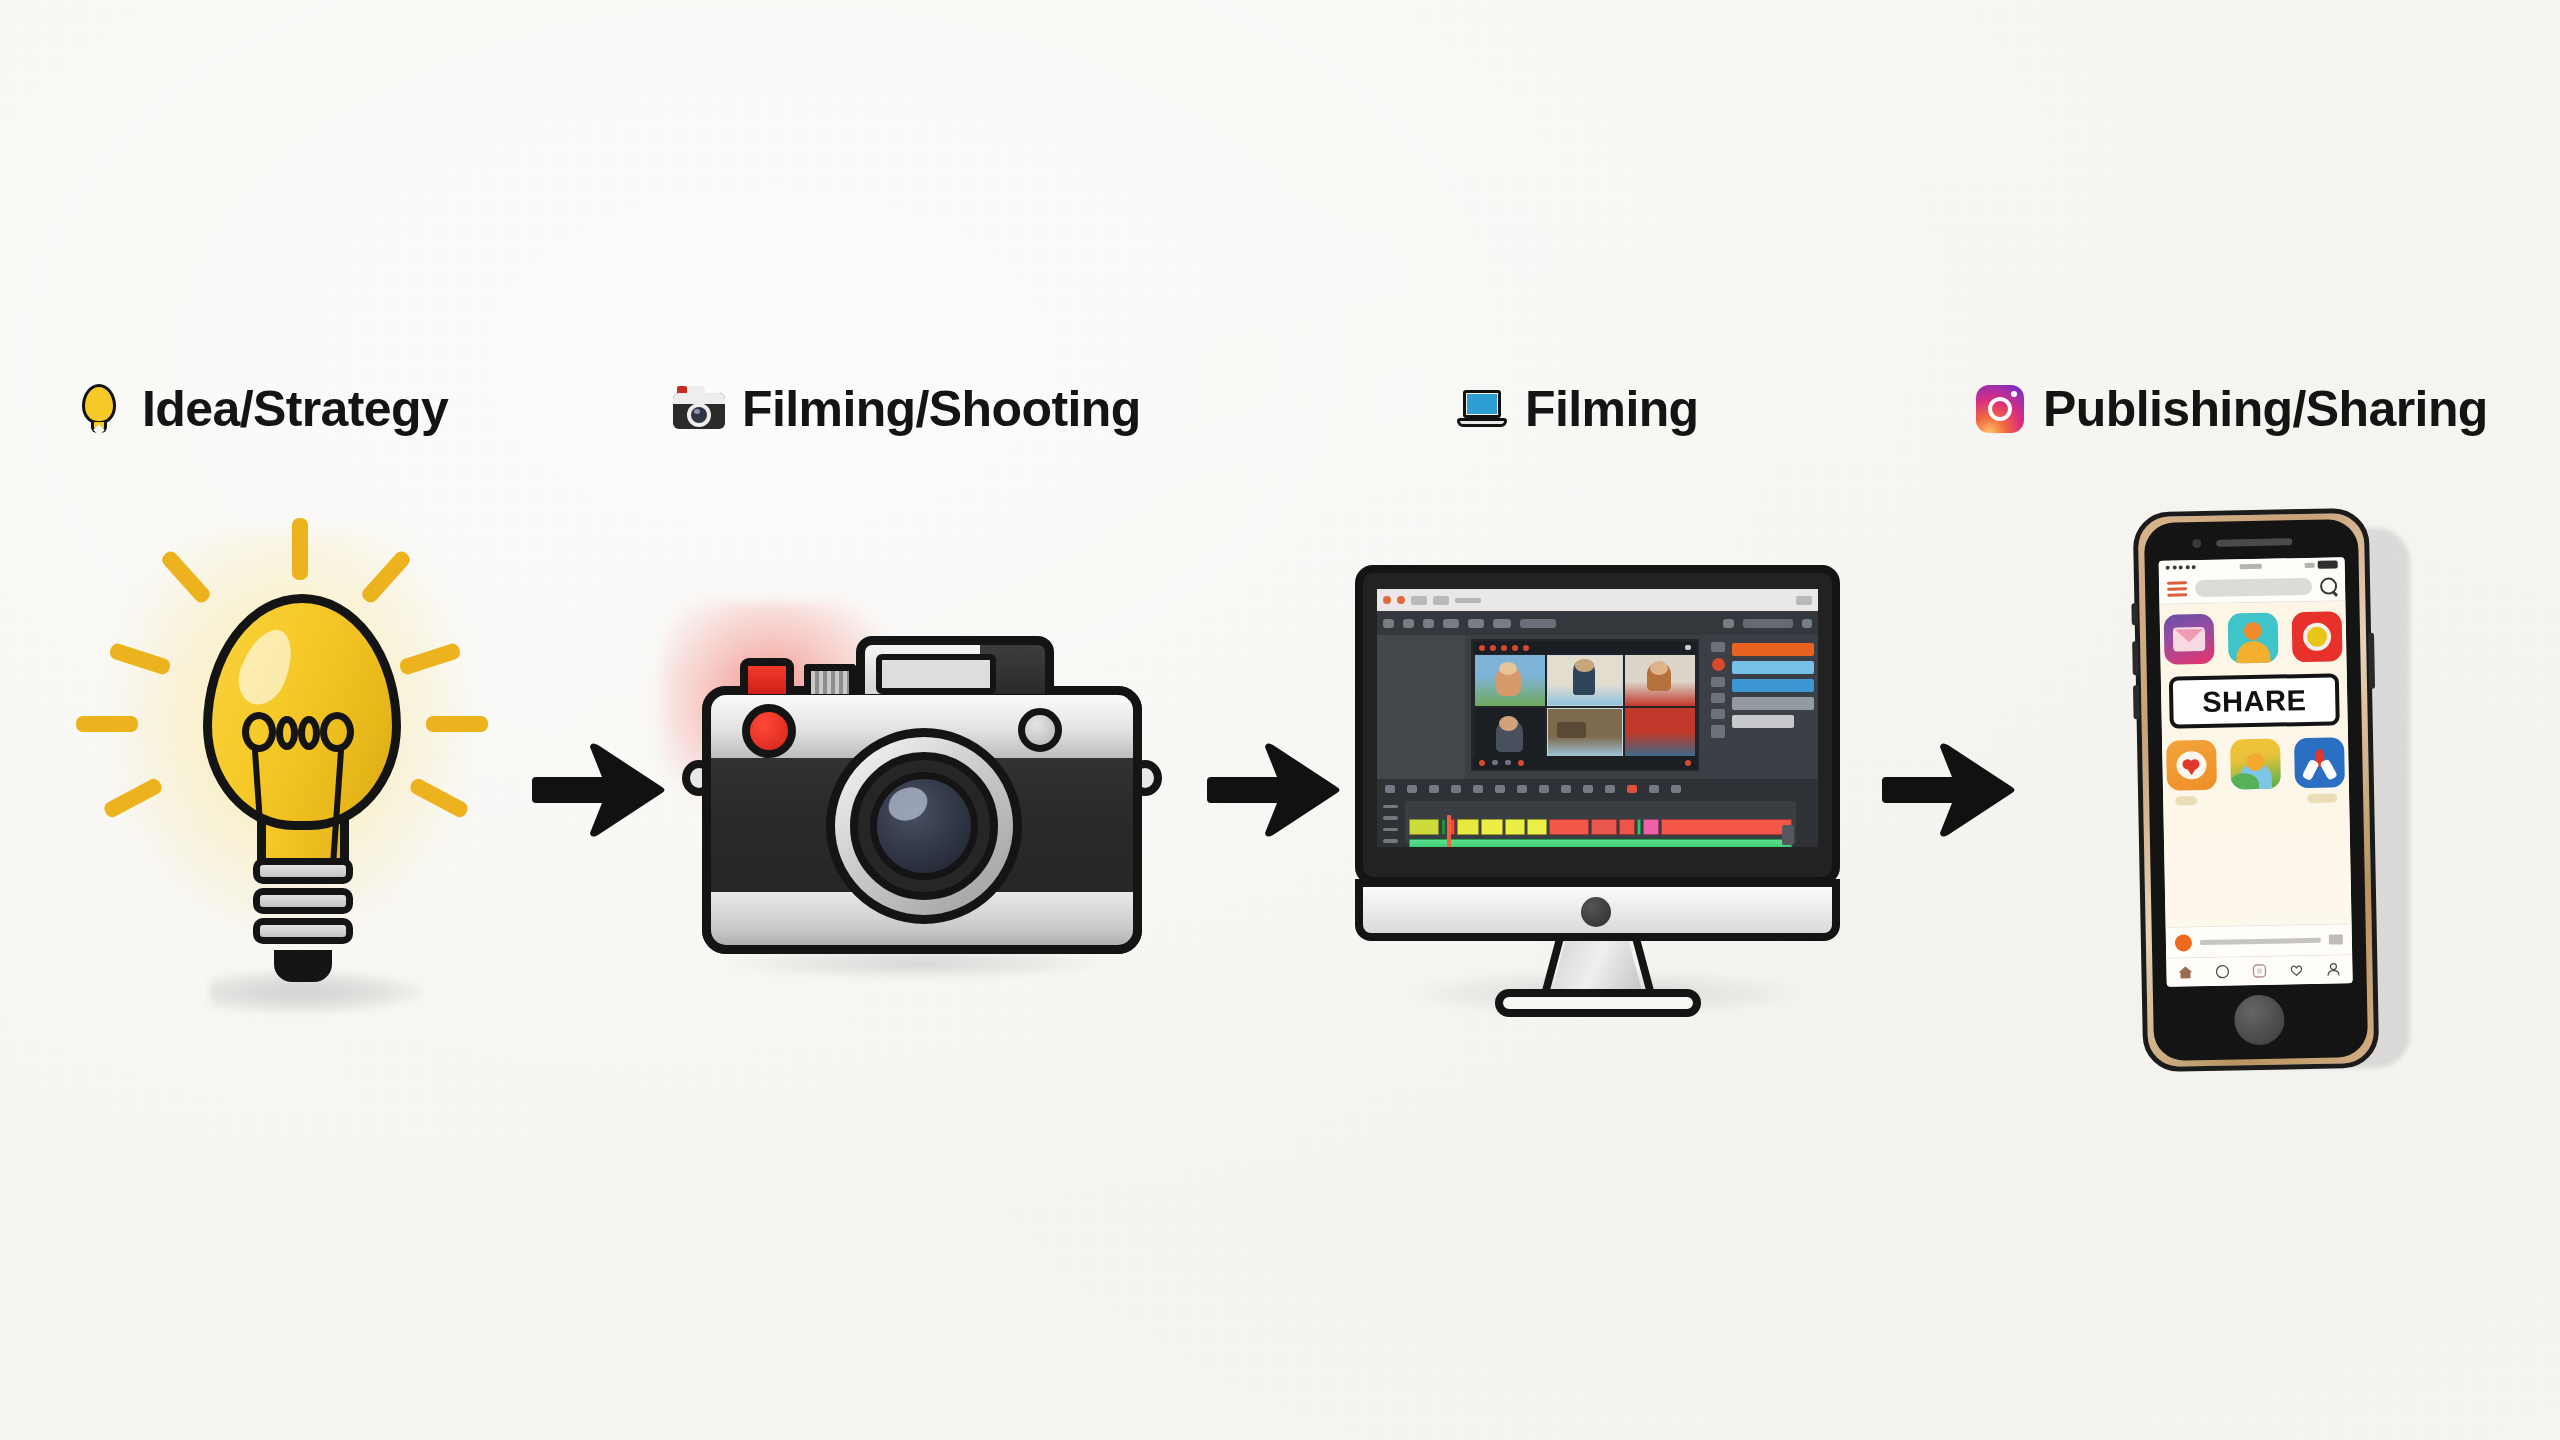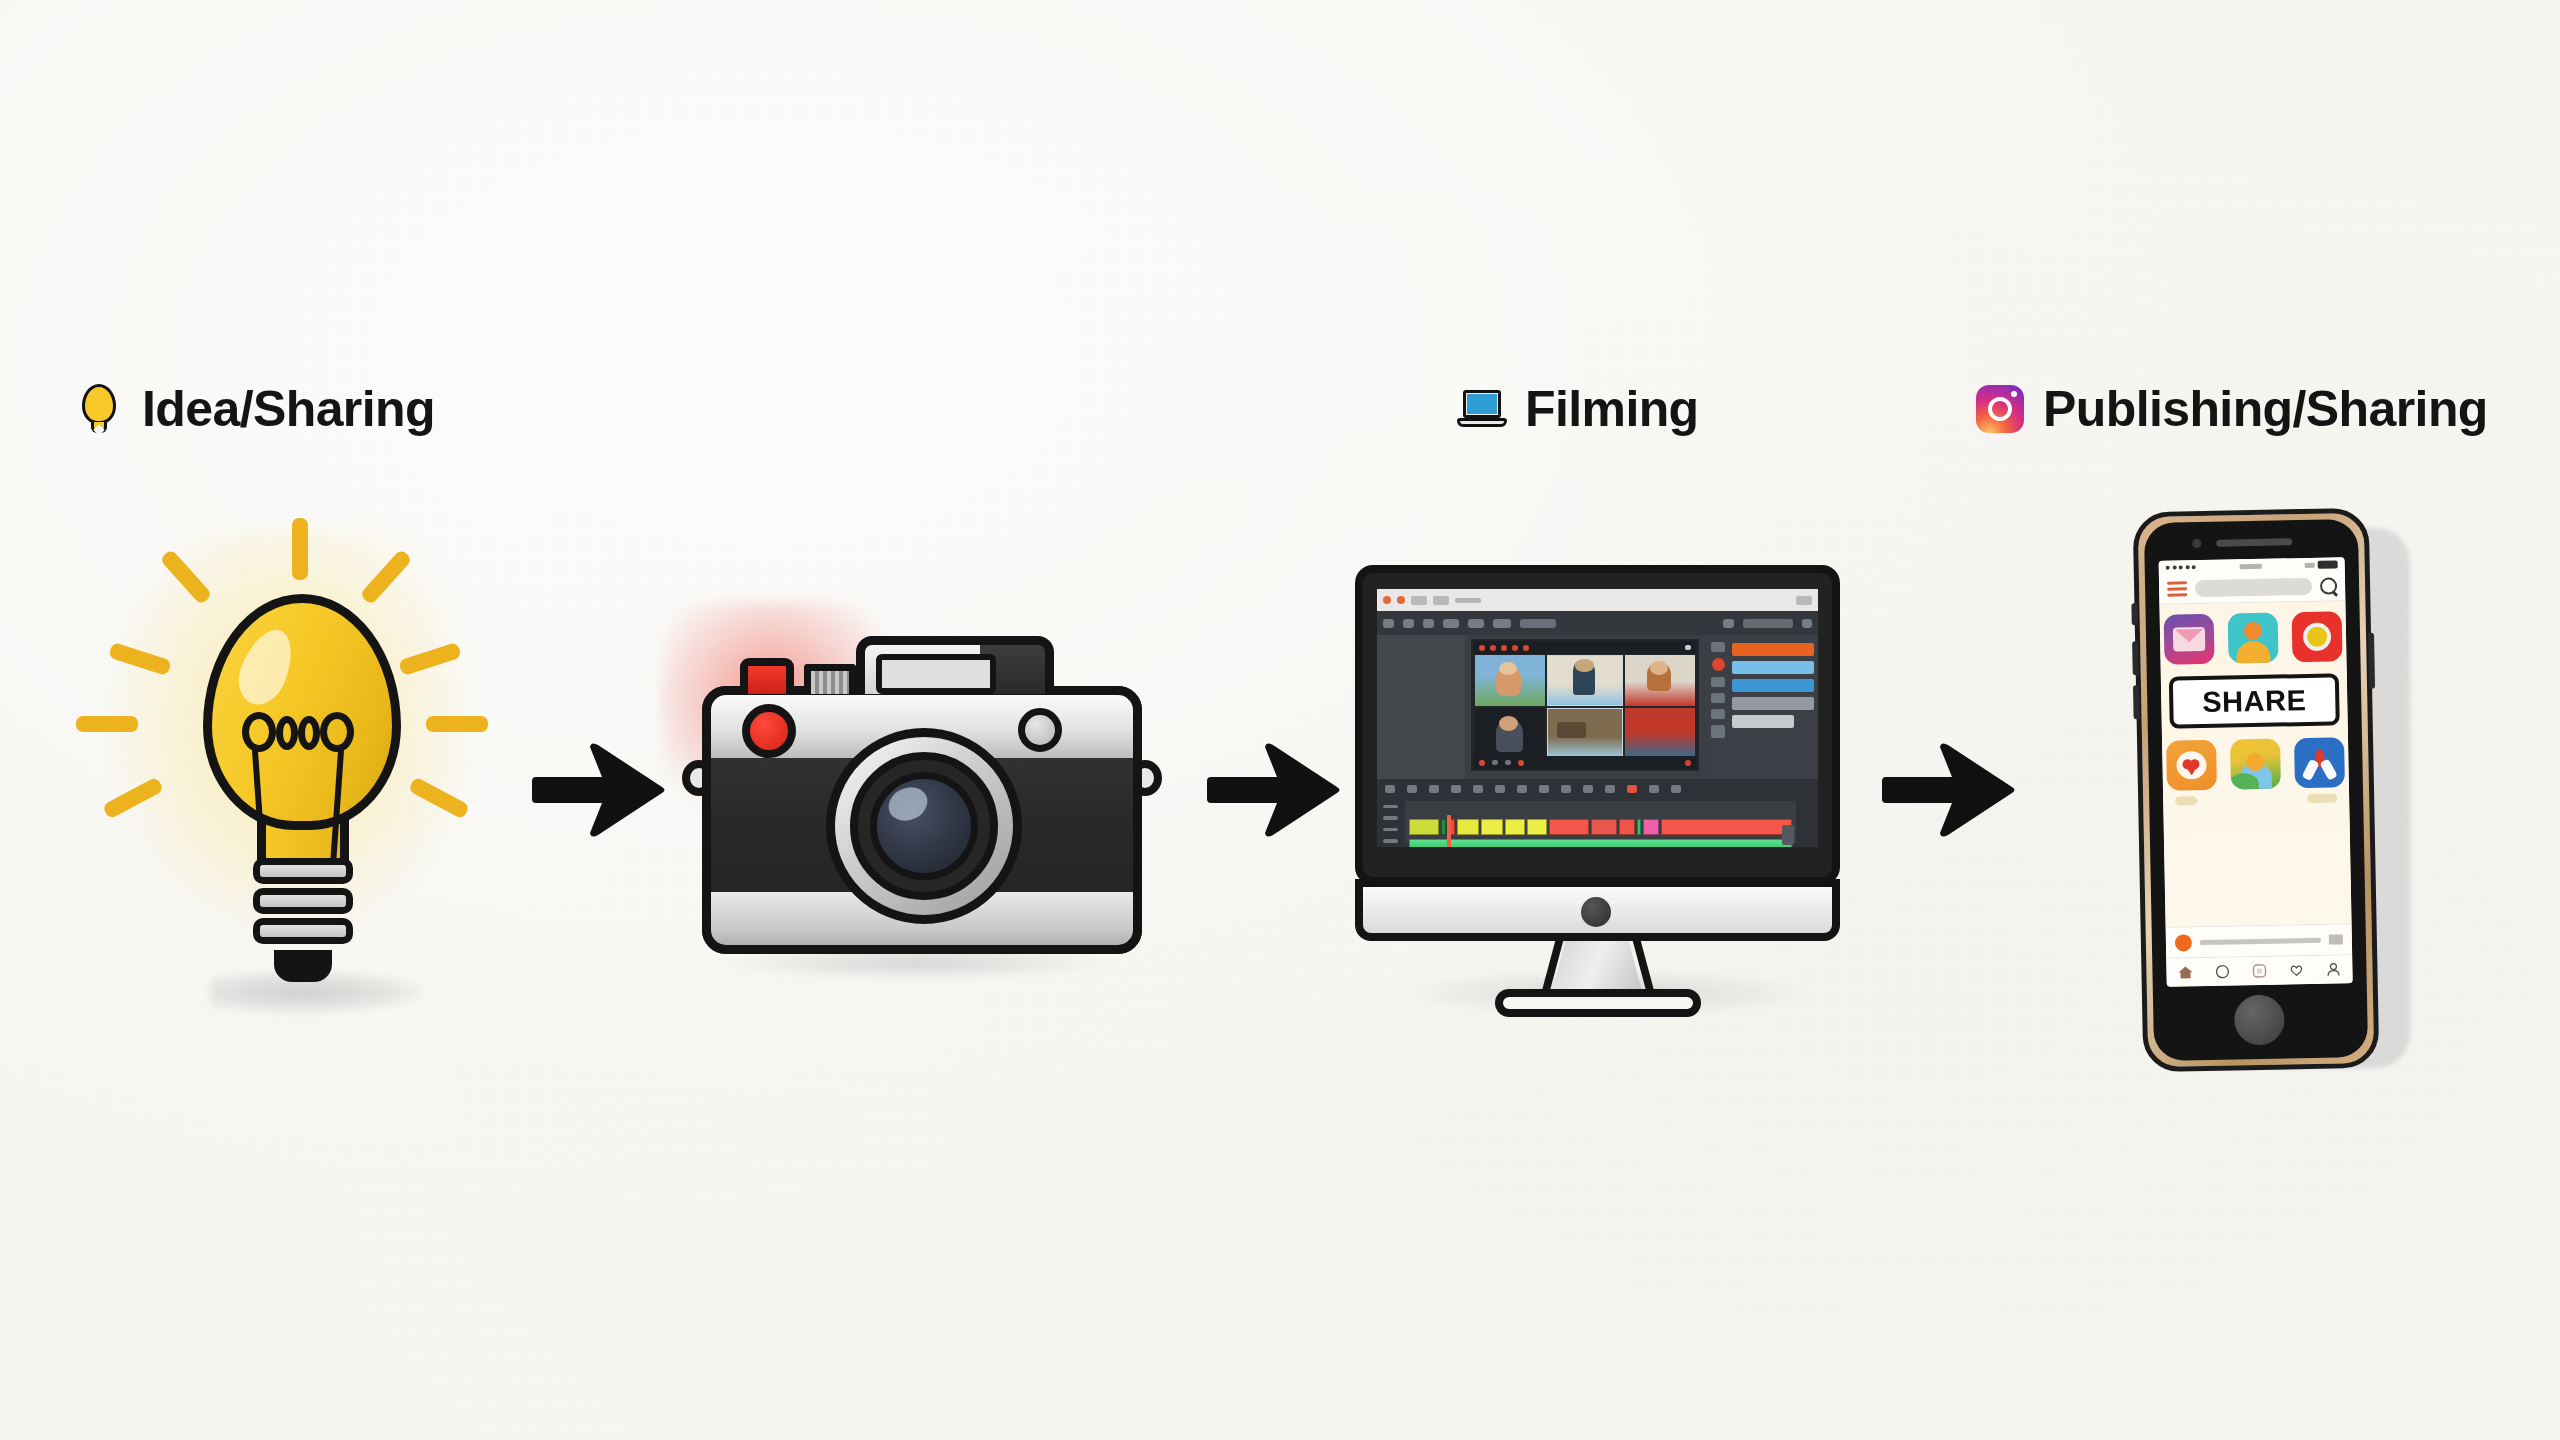--- a/index.html
+++ b/index.html
@@ -395,23 +395,35 @@
 
 <div id="canvas">
   <div id="grain"></div>
 
   <div class="label" style="left:72px; top:382px;">
     <span class="emoji e-bulb">
       <span class="glass"></span>
         <span class="cap"></span>
         <span class="notch"></span>
     </span>
-    <span class="txt">Idea/Sharing</span>
-  </div>
-
+    <span class="txt">Idea/Strategy</span>
+  </div>
+
+  <div class="label" style="left:672px; top:382px;">
+    <span class="emoji e-cam">
+      <span class="body"></span>
+        <span class="top"></span>
+        <span class="hump"></span>
+      <span class="red"></span>
+        <span class="lensO"></span>
+        <span class="lensI"></span>
+        <span class="lensG"></span>
+    </span>
+    <span class="txt">Filming/Shooting</span>
+  </div>
 
   <div class="label" style="left:1455px; top:382px;">
     <span class="emoji e-lap">
       <span class="lid"></span>
         <span class="scr"></span>
         <span class="base"></span>
     </span>
     <span class="txt">Filming</span>
   </div>
 

